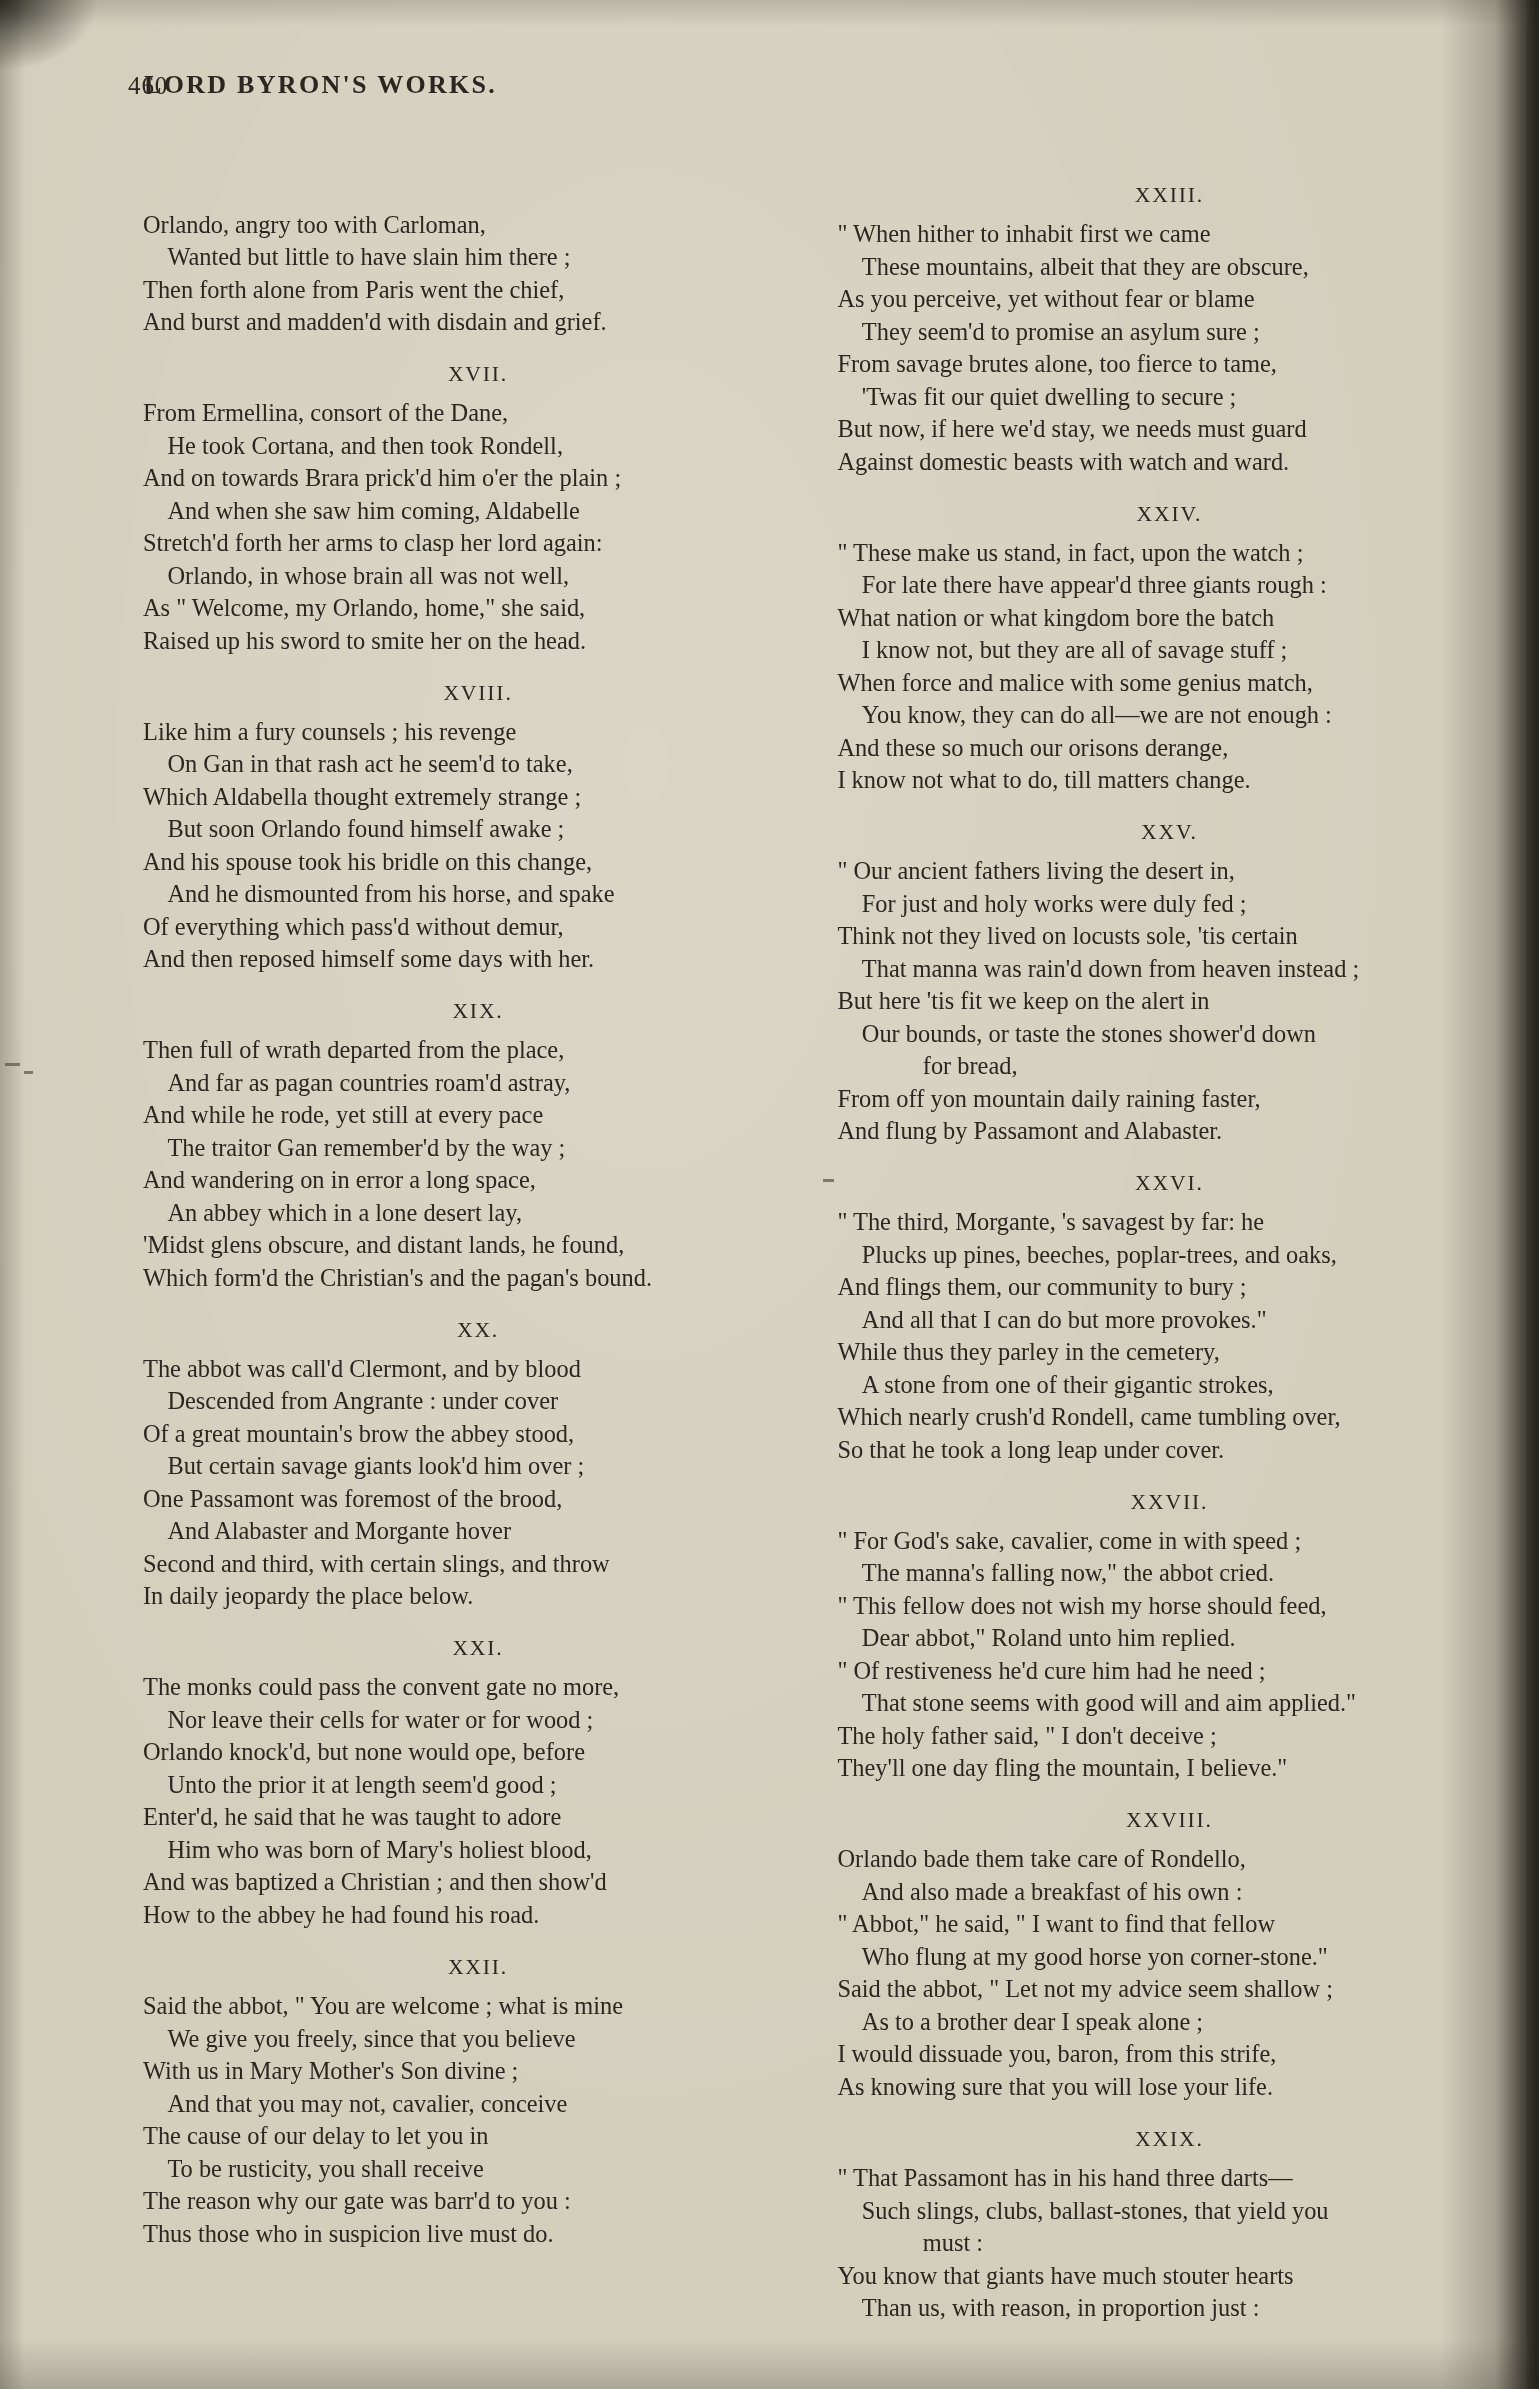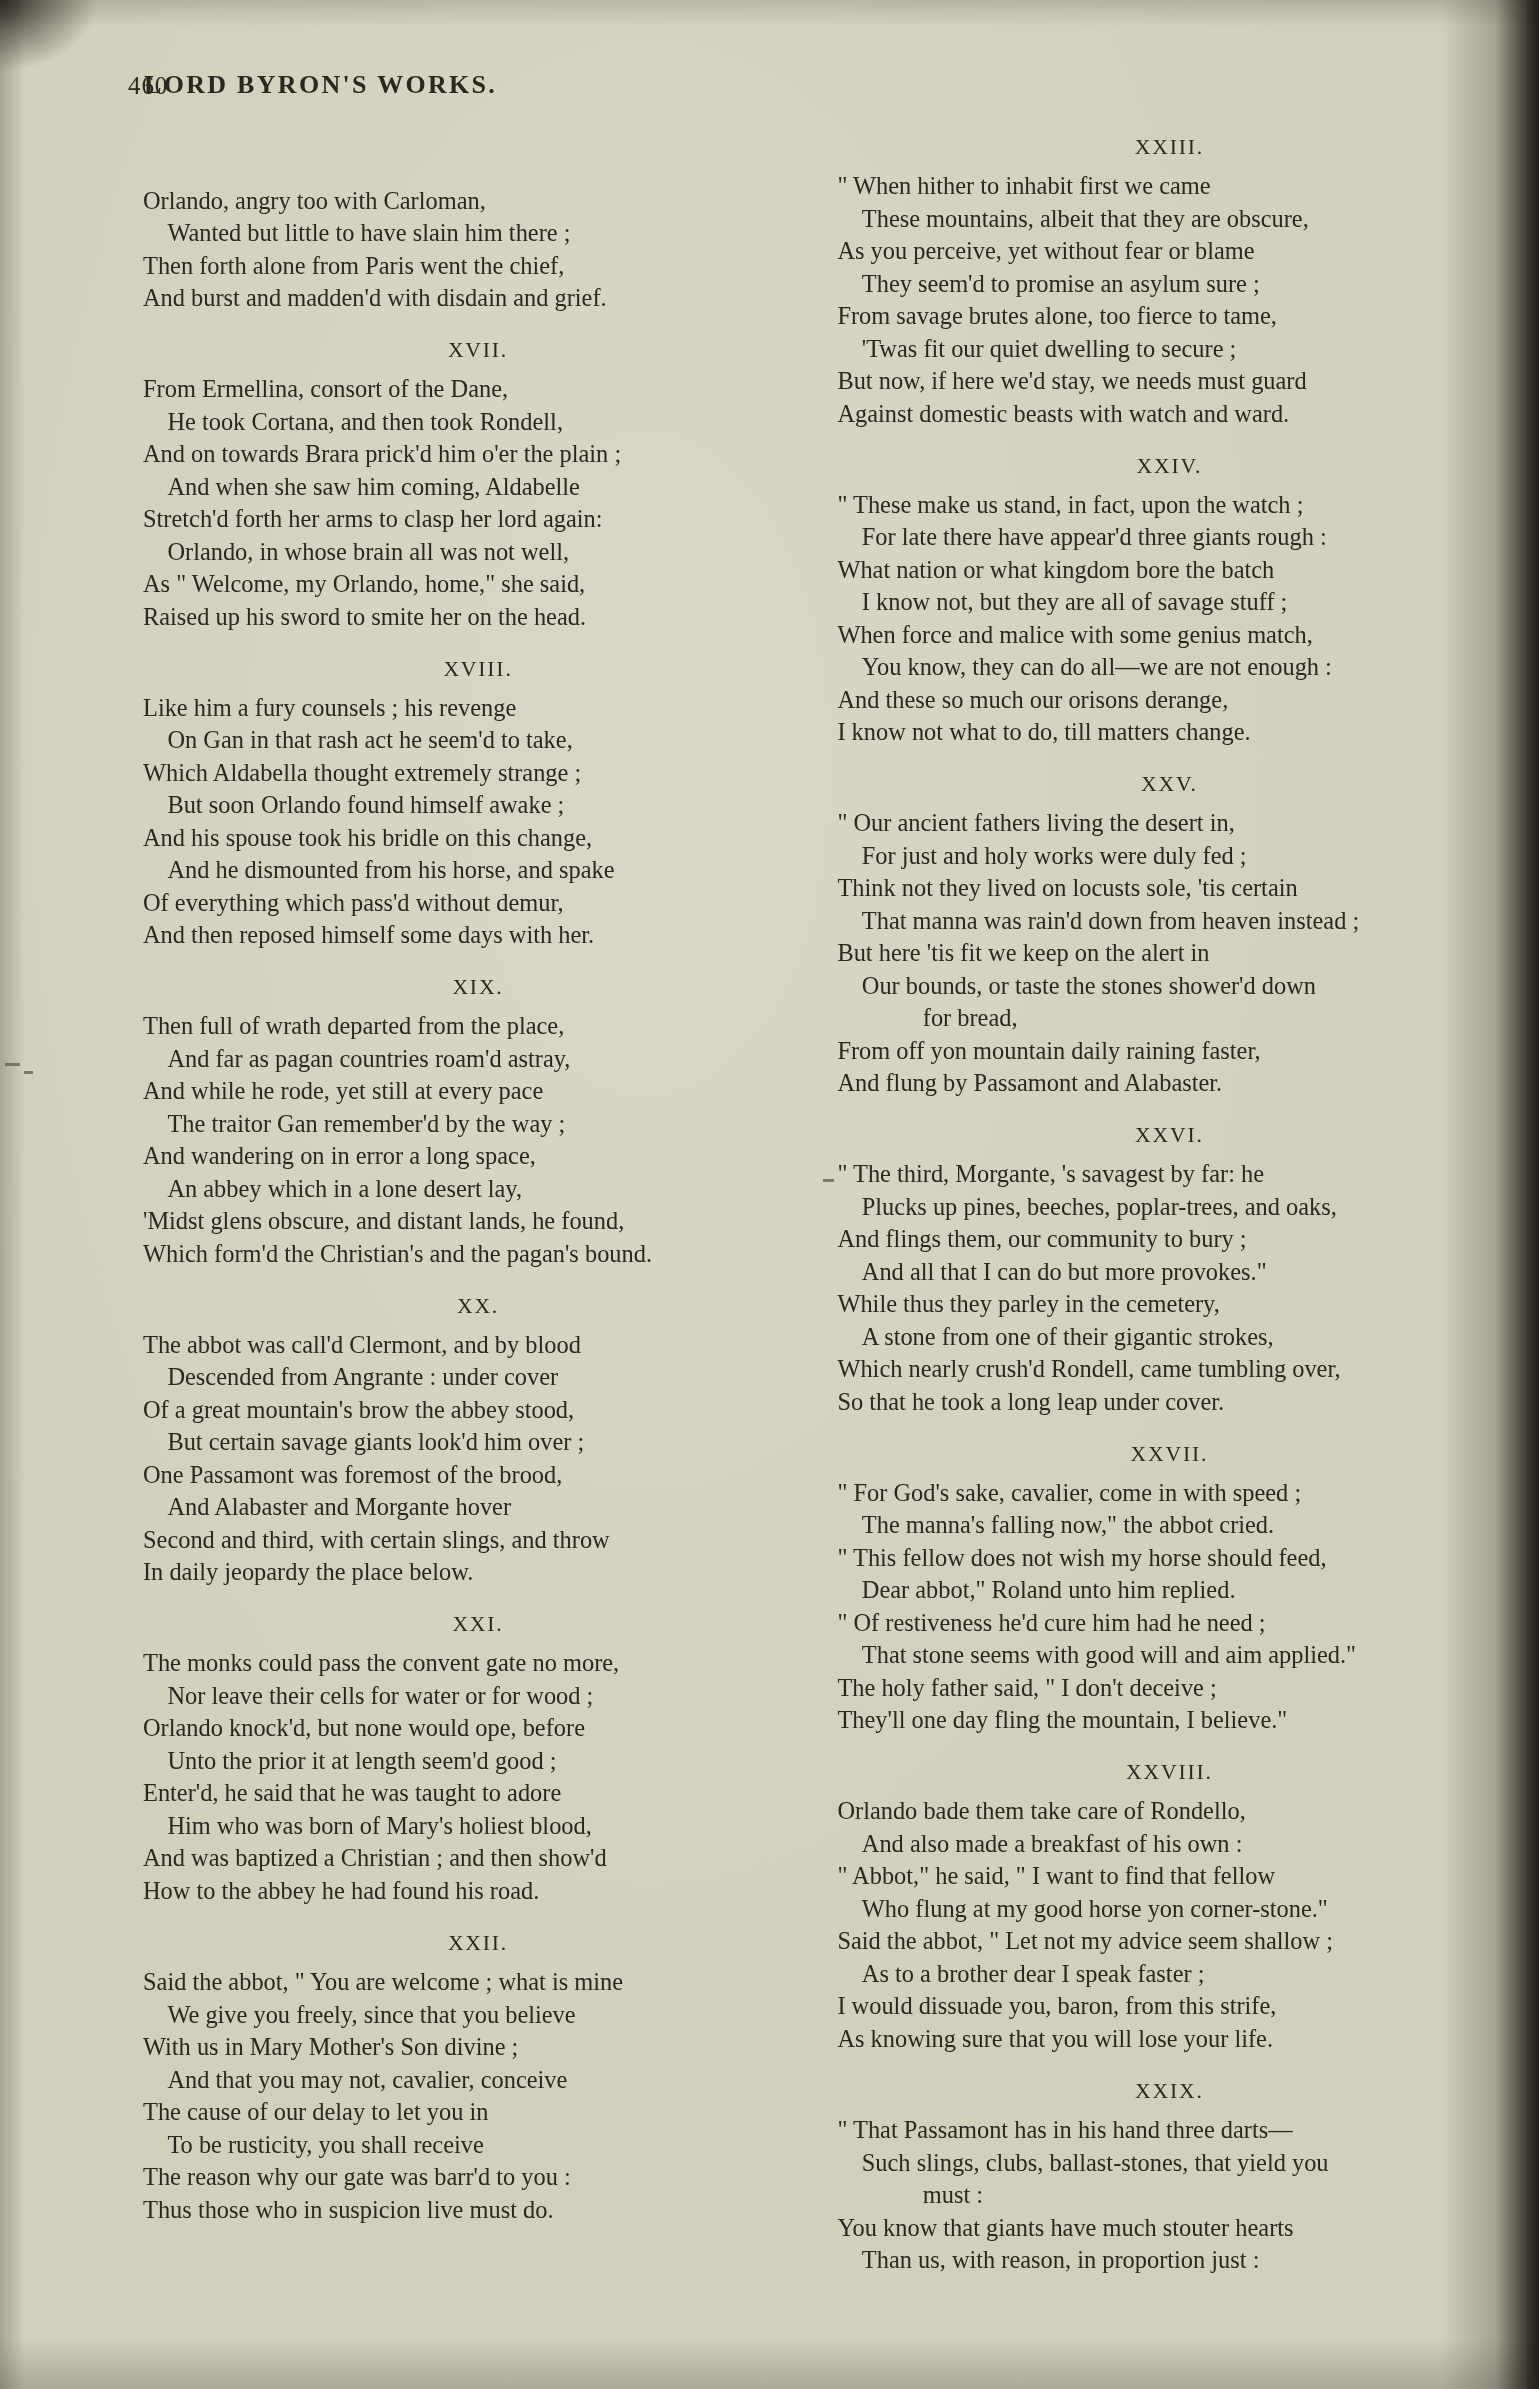--- a/index.html
+++ b/index.html
@@ -39,21 +39,21 @@
   }
 
   .columns{
     display:flex;
     margin:27px 40px 0 143px;
     align-items:center;
   }
   .col{flex:0 0 auto;}
   .col-left{width:670px;padding-right:5.4px;}
   .col-divider{width:1.8px;background:#3c3a31;opacity:.75;margin-top:1.8px;}
-  .col-right{width:664px;padding-left:19px;}
+  .col-right{width:664px;padding-left:19px;margin-top:48px;}
 
   .stanza-heading{
     text-align:center;
     font-size:21.7px;
     letter-spacing:1.8px;
     line-height:27px;
     margin-top:22.6px;
     margin-bottom:9px;
   }
   .stanza:first-child .stanza-heading{margin-top:0;}
@@ -212,21 +212,21 @@
           <div class="verse-line">The holy father said, " I don't deceive ;</div>
           <div class="verse-line">They'll one day fling the mountain, I believe."</div>
         </div>
         <div class="stanza">
           <div class="stanza-heading">XXVIII.</div>
           <div class="verse-line">Orlando bade them take care of Rondello,</div>
           <div class="verse-line">    And also made a breakfast of his own :</div>
           <div class="verse-line">" Abbot," he said, " I want to find that fellow</div>
           <div class="verse-line">    Who flung at my good horse yon corner-stone."</div>
           <div class="verse-line">Said the abbot, " Let not my advice seem shallow ;</div>
-          <div class="verse-line">    As to a brother dear I speak faster ;</div>
+          <div class="verse-line">    As to a brother dear I speak alone ;</div>
           <div class="verse-line">I would dissuade you, baron, from this strife,</div>
           <div class="verse-line">As knowing sure that you will lose your life.</div>
         </div>
         <div class="stanza">
           <div class="stanza-heading">XXIX.</div>
           <div class="verse-line">" That Passamont has in his hand three darts—</div>
           <div class="verse-line">    Such slings, clubs, ballast-stones, that yield you</div>
           <div class="verse-line">              must :</div>
           <div class="verse-line">You know that giants have much stouter hearts</div>
           <div class="verse-line">    Than us, with reason, in proportion just :</div>

